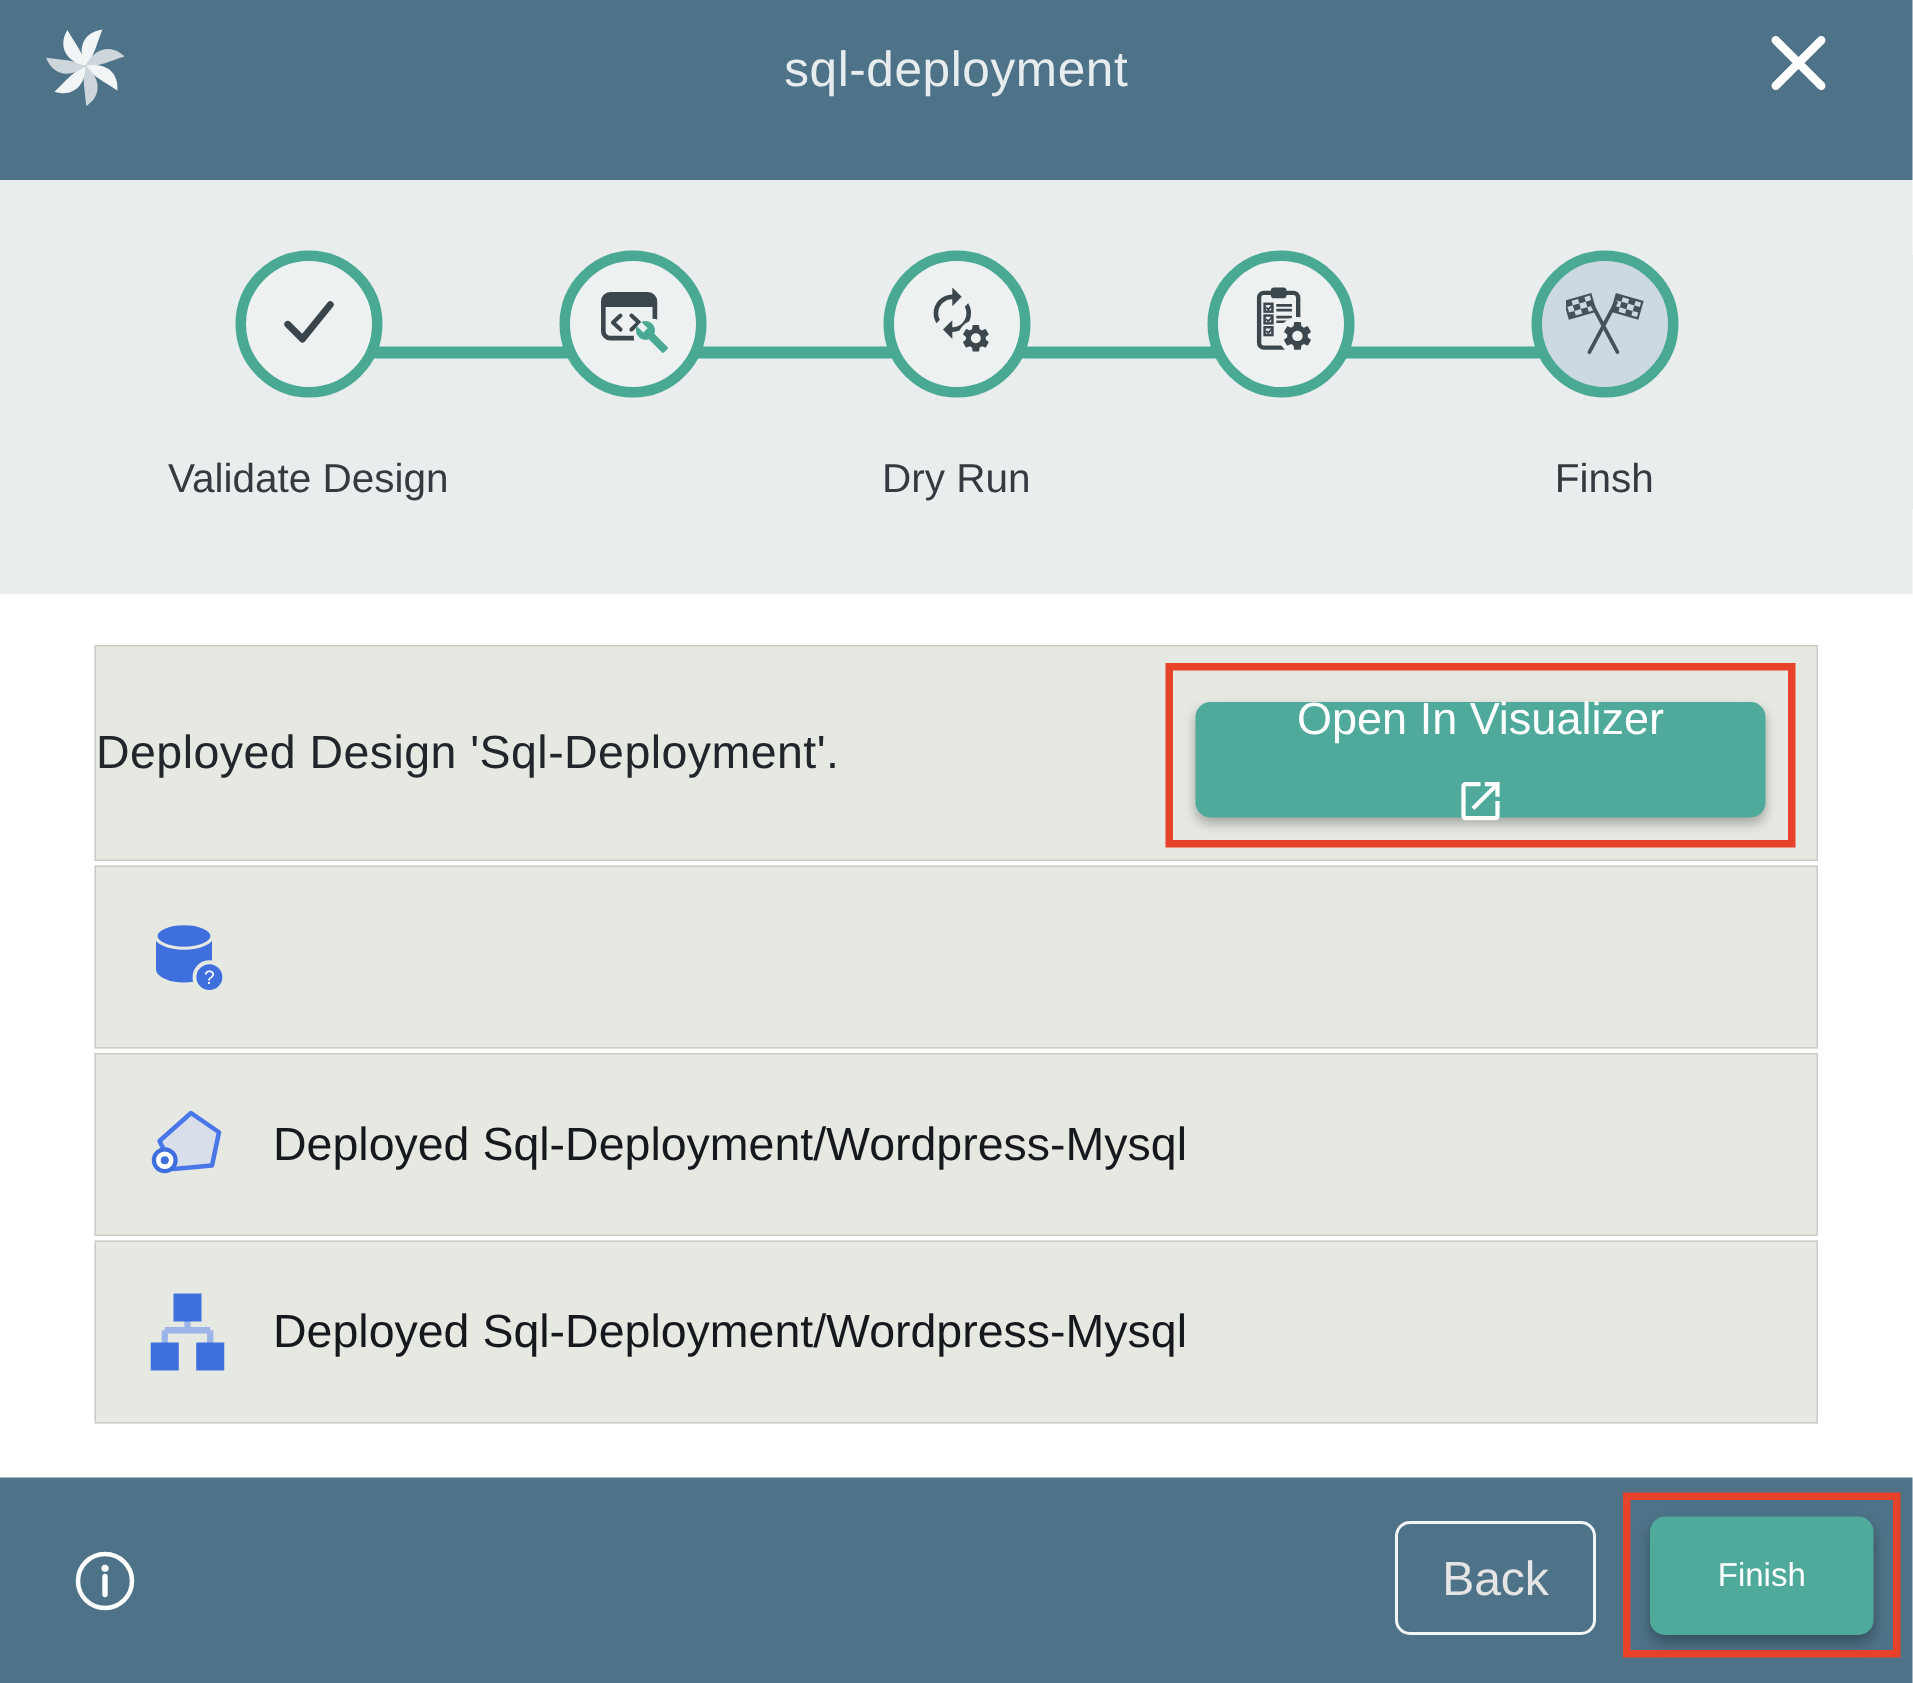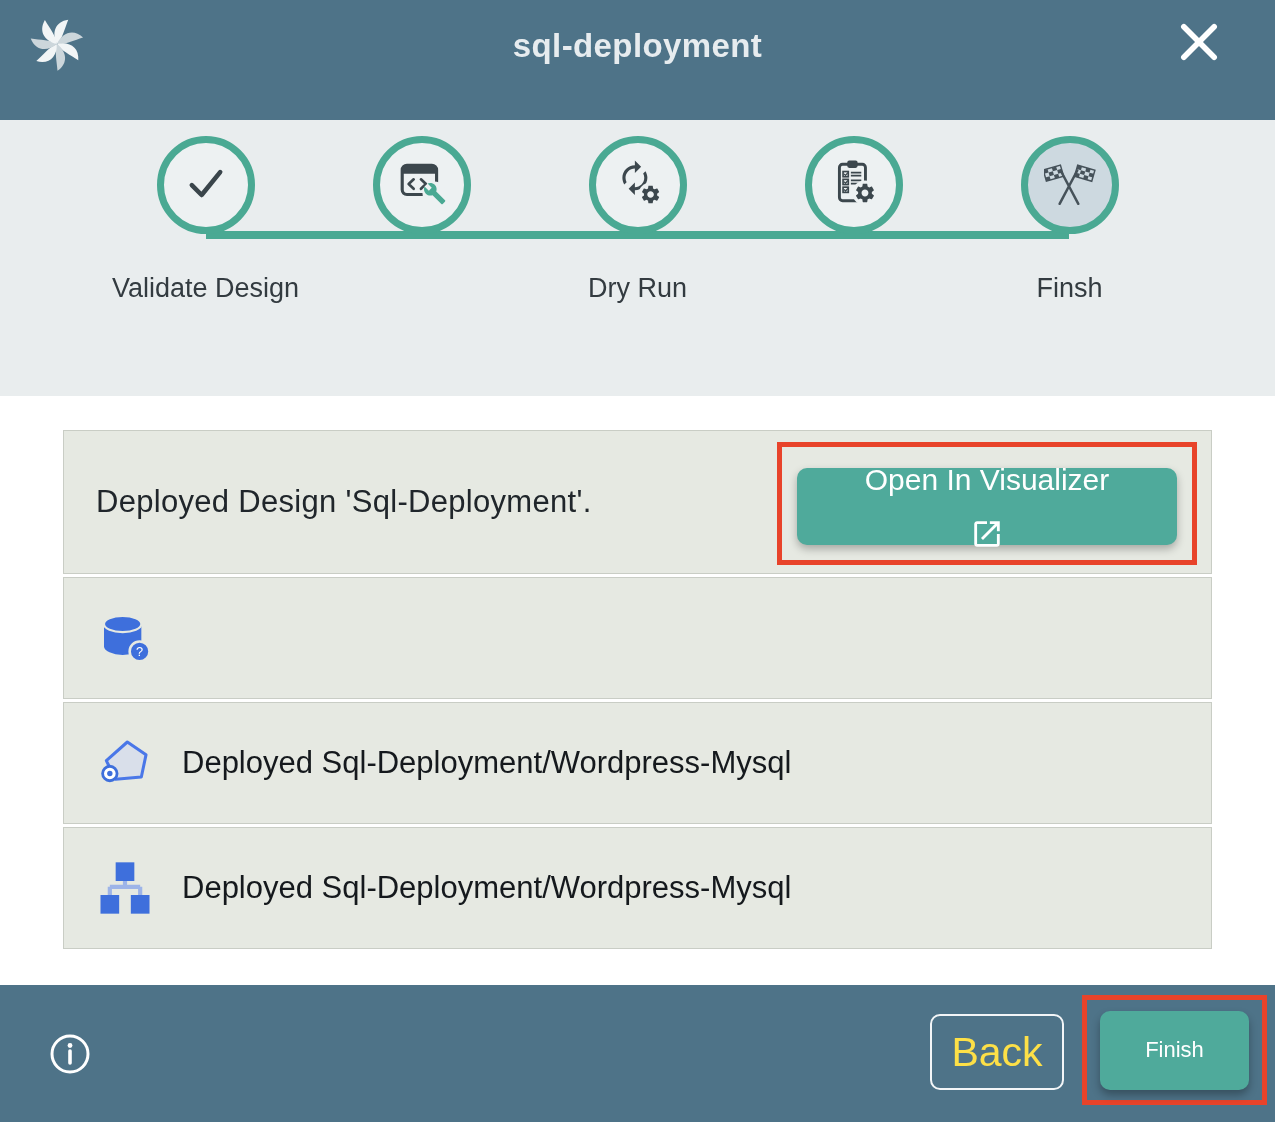--- a/index.html
+++ b/index.html
@@ -11,50 +11,50 @@
   }
   .app { width:1275px; height:1122px; display:flex; flex-direction:column; position:relative; }
 
   
   .titlebar {
     height:120px; flex:none; background:#4e7388; position:relative;
     display:flex; align-items:center; justify-content:center;
   }
   .logo { position:absolute; left:27px; top:13px; width:60px; height:62px; }
   .title {
-    margin:0; color:#e7ecef; font-size:33px; font-weight:700; letter-spacing:.4px;
+    margin:0; color:#e7ecef; font-size:33px; font-weight:400; letter-spacing:.4px;
     transform:translateY(-14px);
   }
   .close-btn {
     position:absolute; right:50px; top:16px; width:52px; height:52px;
     background:transparent; border:none; padding:0; cursor:pointer;
   }
 
   
-  .stepper-band { height:276px; flex:none; background:#e9edee; position:relative; padding-top:16px; }
+  .stepper-band { height:276px; flex:none; background:#e9edee; position:relative; padding-top:47px; }
   .connector { position:absolute; left:206px; right:206px; top:111px; height:8px; background:#4aa993; }
   .steps { display:flex; justify-content:center; position:relative; }
   .step { width:216px; display:flex; flex-direction:column; align-items:center; }
   .circle {
     width:98px; height:98px; border:7px solid #4aa993; border-radius:50%;
     background:#edf1f2; display:flex; align-items:center; justify-content:center;
     position:relative; z-index:1;
   }
   .step.current .circle { background:#cdd9e0; }
   .step-label {
     margin-top:34px; font-size:27px; color:#333b40; text-align:center;
     line-height:40px; max-width:192px;
   }
 
   
   .content { flex:1; background:#ffffff; padding:34px 0 0 63px; }
   .panel { width:1149px; }
   .row { background:#e6e9e2; border:1px solid #c9cdc5; }
   .row + .row { margin-top:3px; }
-  .summary-row { height:144px; position:relative; display:flex; align-items:center; padding-left:32px; }
+  .summary-row { height:144px; position:relative; display:flex; align-items:center; }
   .summary-text { font-size:31px; font-weight:300; color:#20262b; letter-spacing:.3px; }
   .viz-highlight {
     position:absolute; top:11px; right:14px;
     border:5px solid #e8432a; padding:21px 15px 15px 15px;
   }
   .viz-btn {
     width:380px; height:77px; background:#4faa9b; border:none; border-radius:10px;
     color:#ffffff; font-size:30px; cursor:pointer;
     display:flex; align-items:center; justify-content:center; gap:20px;
     box-shadow:0 4px 8px rgba(0,0,0,.28); font-family:"Liberation Sans", sans-serif;flex-direction:column;
@@ -65,21 +65,21 @@
 
   
   .footerbar { height:137px; flex:none; background:#4e7388; position:relative; }
   .info-btn {
     position:absolute; left:48px; top:50%; transform:translateY(-50%);
     width:44px; height:44px; background:transparent; border:none; padding:0; cursor:pointer;
   }
   .back-btn {
     position:absolute; left:930px; top:29px; width:134px; height:76px;
     background:transparent; border:2.5px solid #f2f5f7; border-radius:10px;
-    color:#fde047; font-size:41px; cursor:pointer; font-family:"Liberation Sans", sans-serif;
+    color:#e5e5e5; font-size:32px; cursor:pointer; font-family:"Liberation Sans", sans-serif;
   }
   .finish-highlight {
     position:absolute; left:1082px; top:10px; width:185px; height:110px;
     border:5px solid #e8432a; display:flex; align-items:center; justify-content:center;
   }
   .finish-btn {
     width:149px; height:79px; background:#4faa9b; border:none; border-radius:10px;
     color:#ffffff; font-size:22px; cursor:pointer; font-family:"Liberation Sans", sans-serif;
     box-shadow:0 5px 9px rgba(0,0,0,.3);
   }

